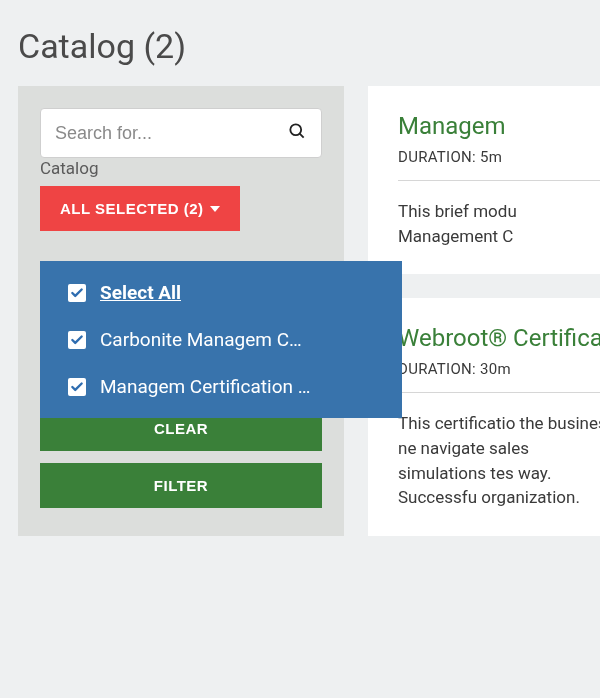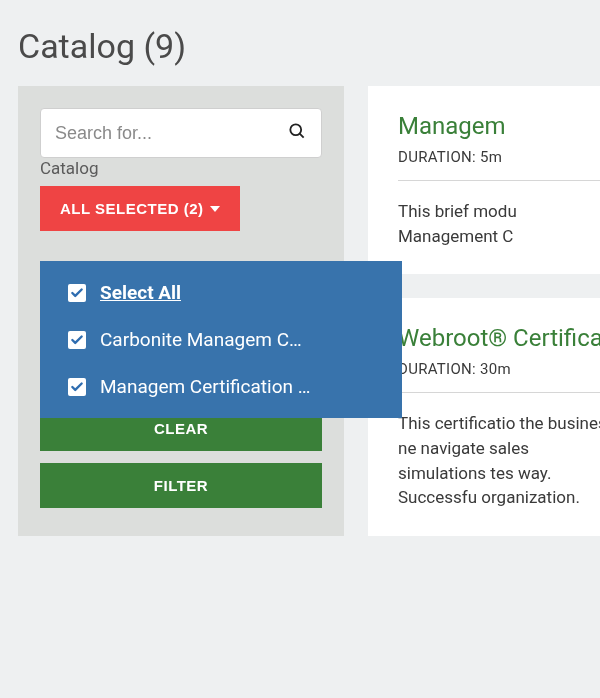--- a/index.html
+++ b/index.html
@@ -151,21 +151,21 @@
     .card-desc {
       font-size: 17px;
       color: #3a3a3a;
       line-height: 1.45;
       margin-top: 18px;
     }
   </style>
 </head>
 <body>
 
-<h1 class="page-title">Catalog (9)</h1>
+<h1 class="page-title">Catalog (2)</h1>
 
 <div class="content">
   <aside class="filter-panel">
     <div class="search-box">
       <input class="search-input" type="text" placeholder="Search for..." style="">
       <span class="search-icon">
         <svg width="20" height="20" viewBox="0 0 24 24" fill="none" stroke="#222" stroke-width="2.2">
             <circle cx="10.5" cy="10.5" r="6.5"></circle>
             <line x1="20" y1="20" x2="15.2" y2="15.2"></line>
           </svg>

